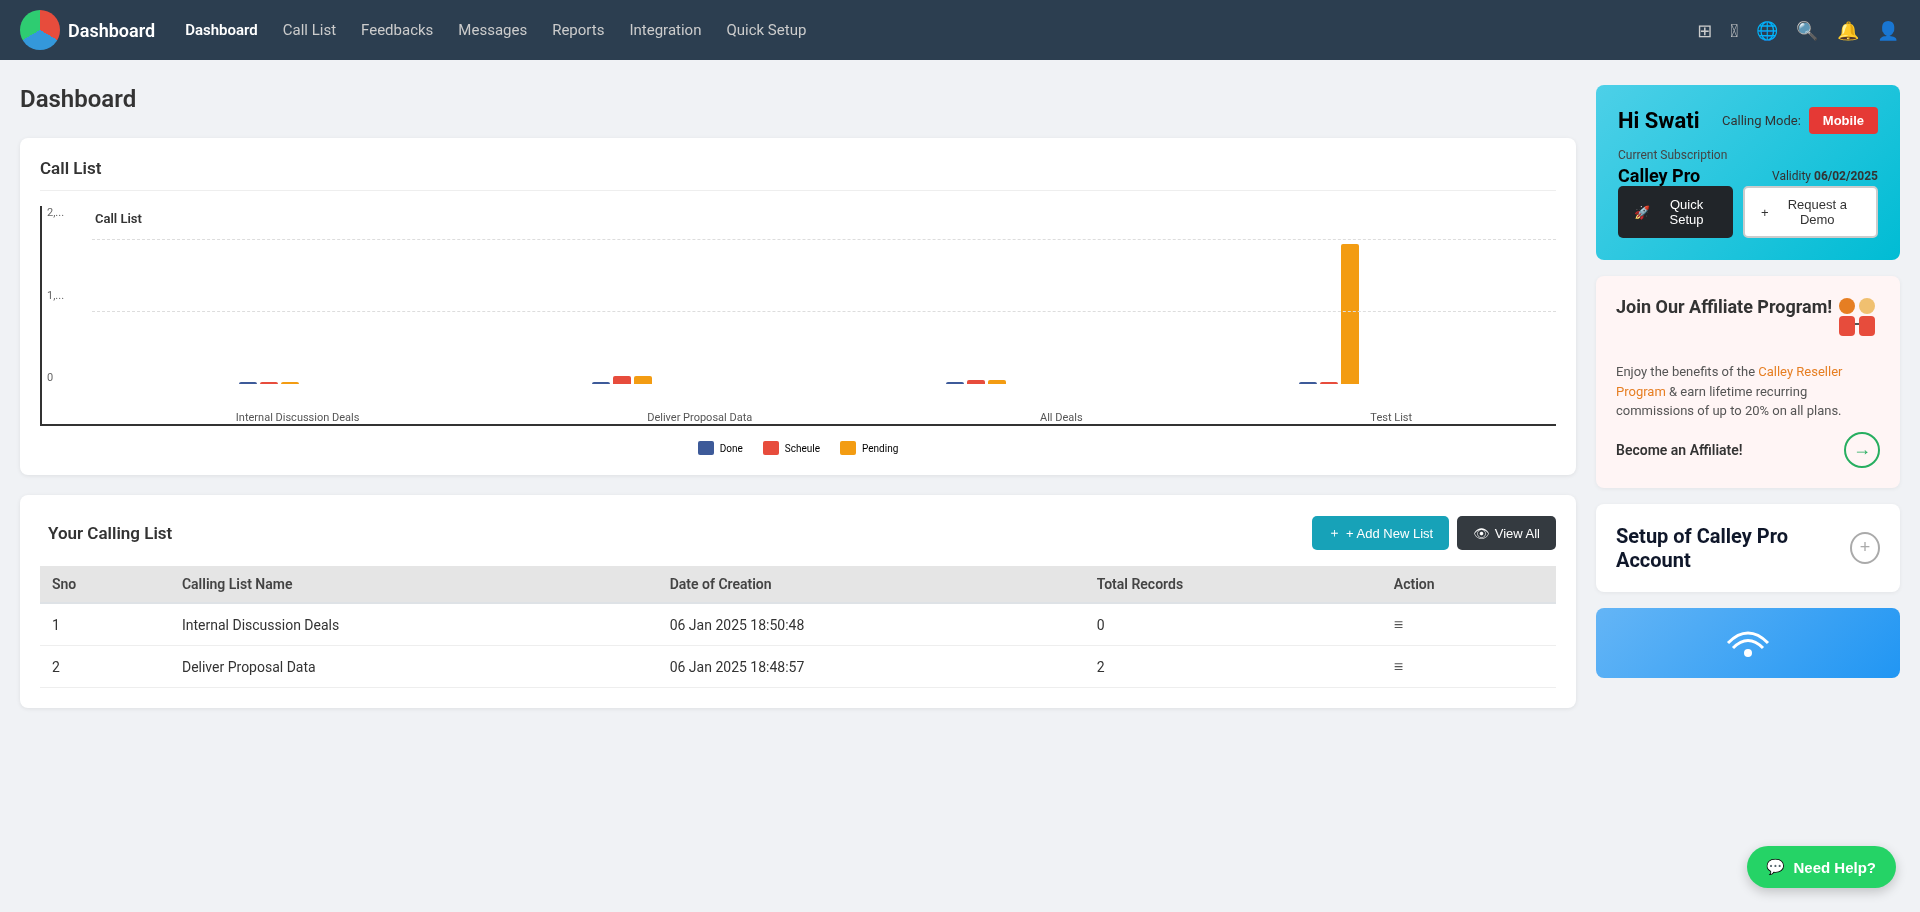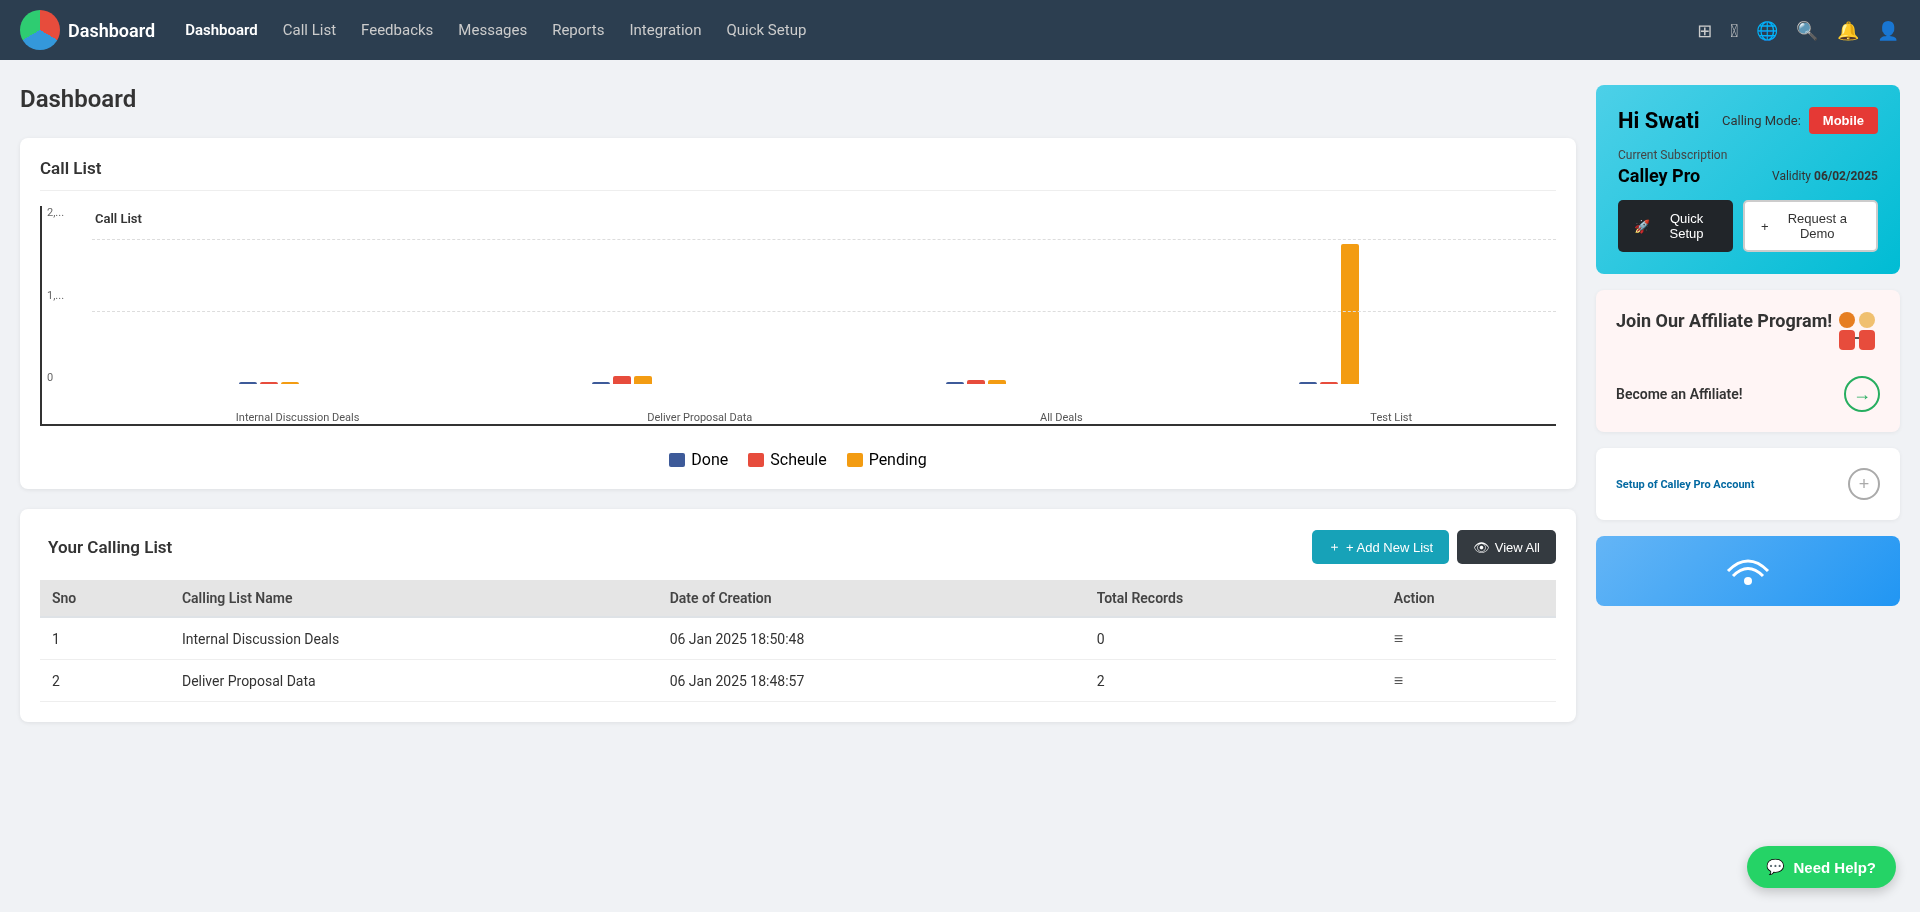--- a/index.html
+++ b/index.html
@@ -148,22 +148,22 @@
       font-size: 11px;
       color: #555;
       text-align: center;
       margin-top: 6px;
       white-space: nowrap;
     }
     .chart-legend {
       display: flex;
       gap: 20px;
       justify-content: center;
-      margin-top: 24px;
-      font-size: 16px;
+      margin-top: 15px;
+      font-size: 10px;
     }
     .legend-item {
       display: flex;
       align-items: center;
       gap: 6px;
     }
     .legend-dot {
       width: 16px;
       height: 14px;
       border-radius: 2px;
@@ -277,21 +277,20 @@
     }
     .subscription-label {
       font-size: 12px;
       color: #444;
       margin-bottom: 3px;
     }
     .subscription-row {
       display: flex;
       justify-content: space-between;
       align-items: center;
-      margin-bottom: 14px;
     }
     .plan-name {
       font-size: 18px;
       font-weight: 700;
     }
     .validity {
       font-size: 12px;
       color: #333;
     }
     .validity span {
@@ -383,23 +382,23 @@
     .setup-card {
       background: #fff;
       border-radius: 8px;
       padding: 20px;
       box-shadow: 0 1px 4px rgba(0,0,0,0.06);
       display: flex;
       align-items: center;
       justify-content: space-between;
     }
     .setup-title {
-      font-size: 11px;
+      font-size: 20px;
       font-weight: 700;
-      color: #0369a1;
+      color: #0f172a;
     }
     .btn-circle-gray {
       width: 32px;
       height: 32px;
       border-radius: 50%;
       border: 2px solid #aaa;
       background: transparent;
       color: #aaa;
       font-size: 18px;
       cursor: pointer;
@@ -634,20 +633,23 @@
         <div style="display:flex;gap:4px;align-items:center;">
           <svg width="45" height="55" viewBox="0 0 45 55">
             <circle cx="12" cy="10" r="8" fill="#e67e22"></circle>
             <rect x="4" y="20" width="16" height="20" rx="4" fill="#e74c3c"></rect>
             <circle cx="32" cy="10" r="8" fill="#f0c070"></circle>
             <rect x="24" y="20" width="16" height="20" rx="4" fill="#e74c3c"></rect>
             <line x1="20" y1="28" x2="24" y2="28" stroke="#555" stroke-width="2"></line>
           </svg>
         </div>
       </div>
+      <p class="affiliate-desc">
+        Enjoy the benefits of the <span class="highlight">Calley Reseller Program</span> &amp; earn lifetime recurring commissions of up to 20% on all plans.
+      </p>
       <div class="affiliate-link-row">
         <span class="affiliate-link-text">Become an Affiliate!</span>
         <button class="btn-circle-green">→</button>
       </div>
     </div>
 
     <div class="setup-card">
       <span class="setup-title">Setup of Calley Pro Account</span>
       <button class="btn-circle-gray">+</button>
     </div>

